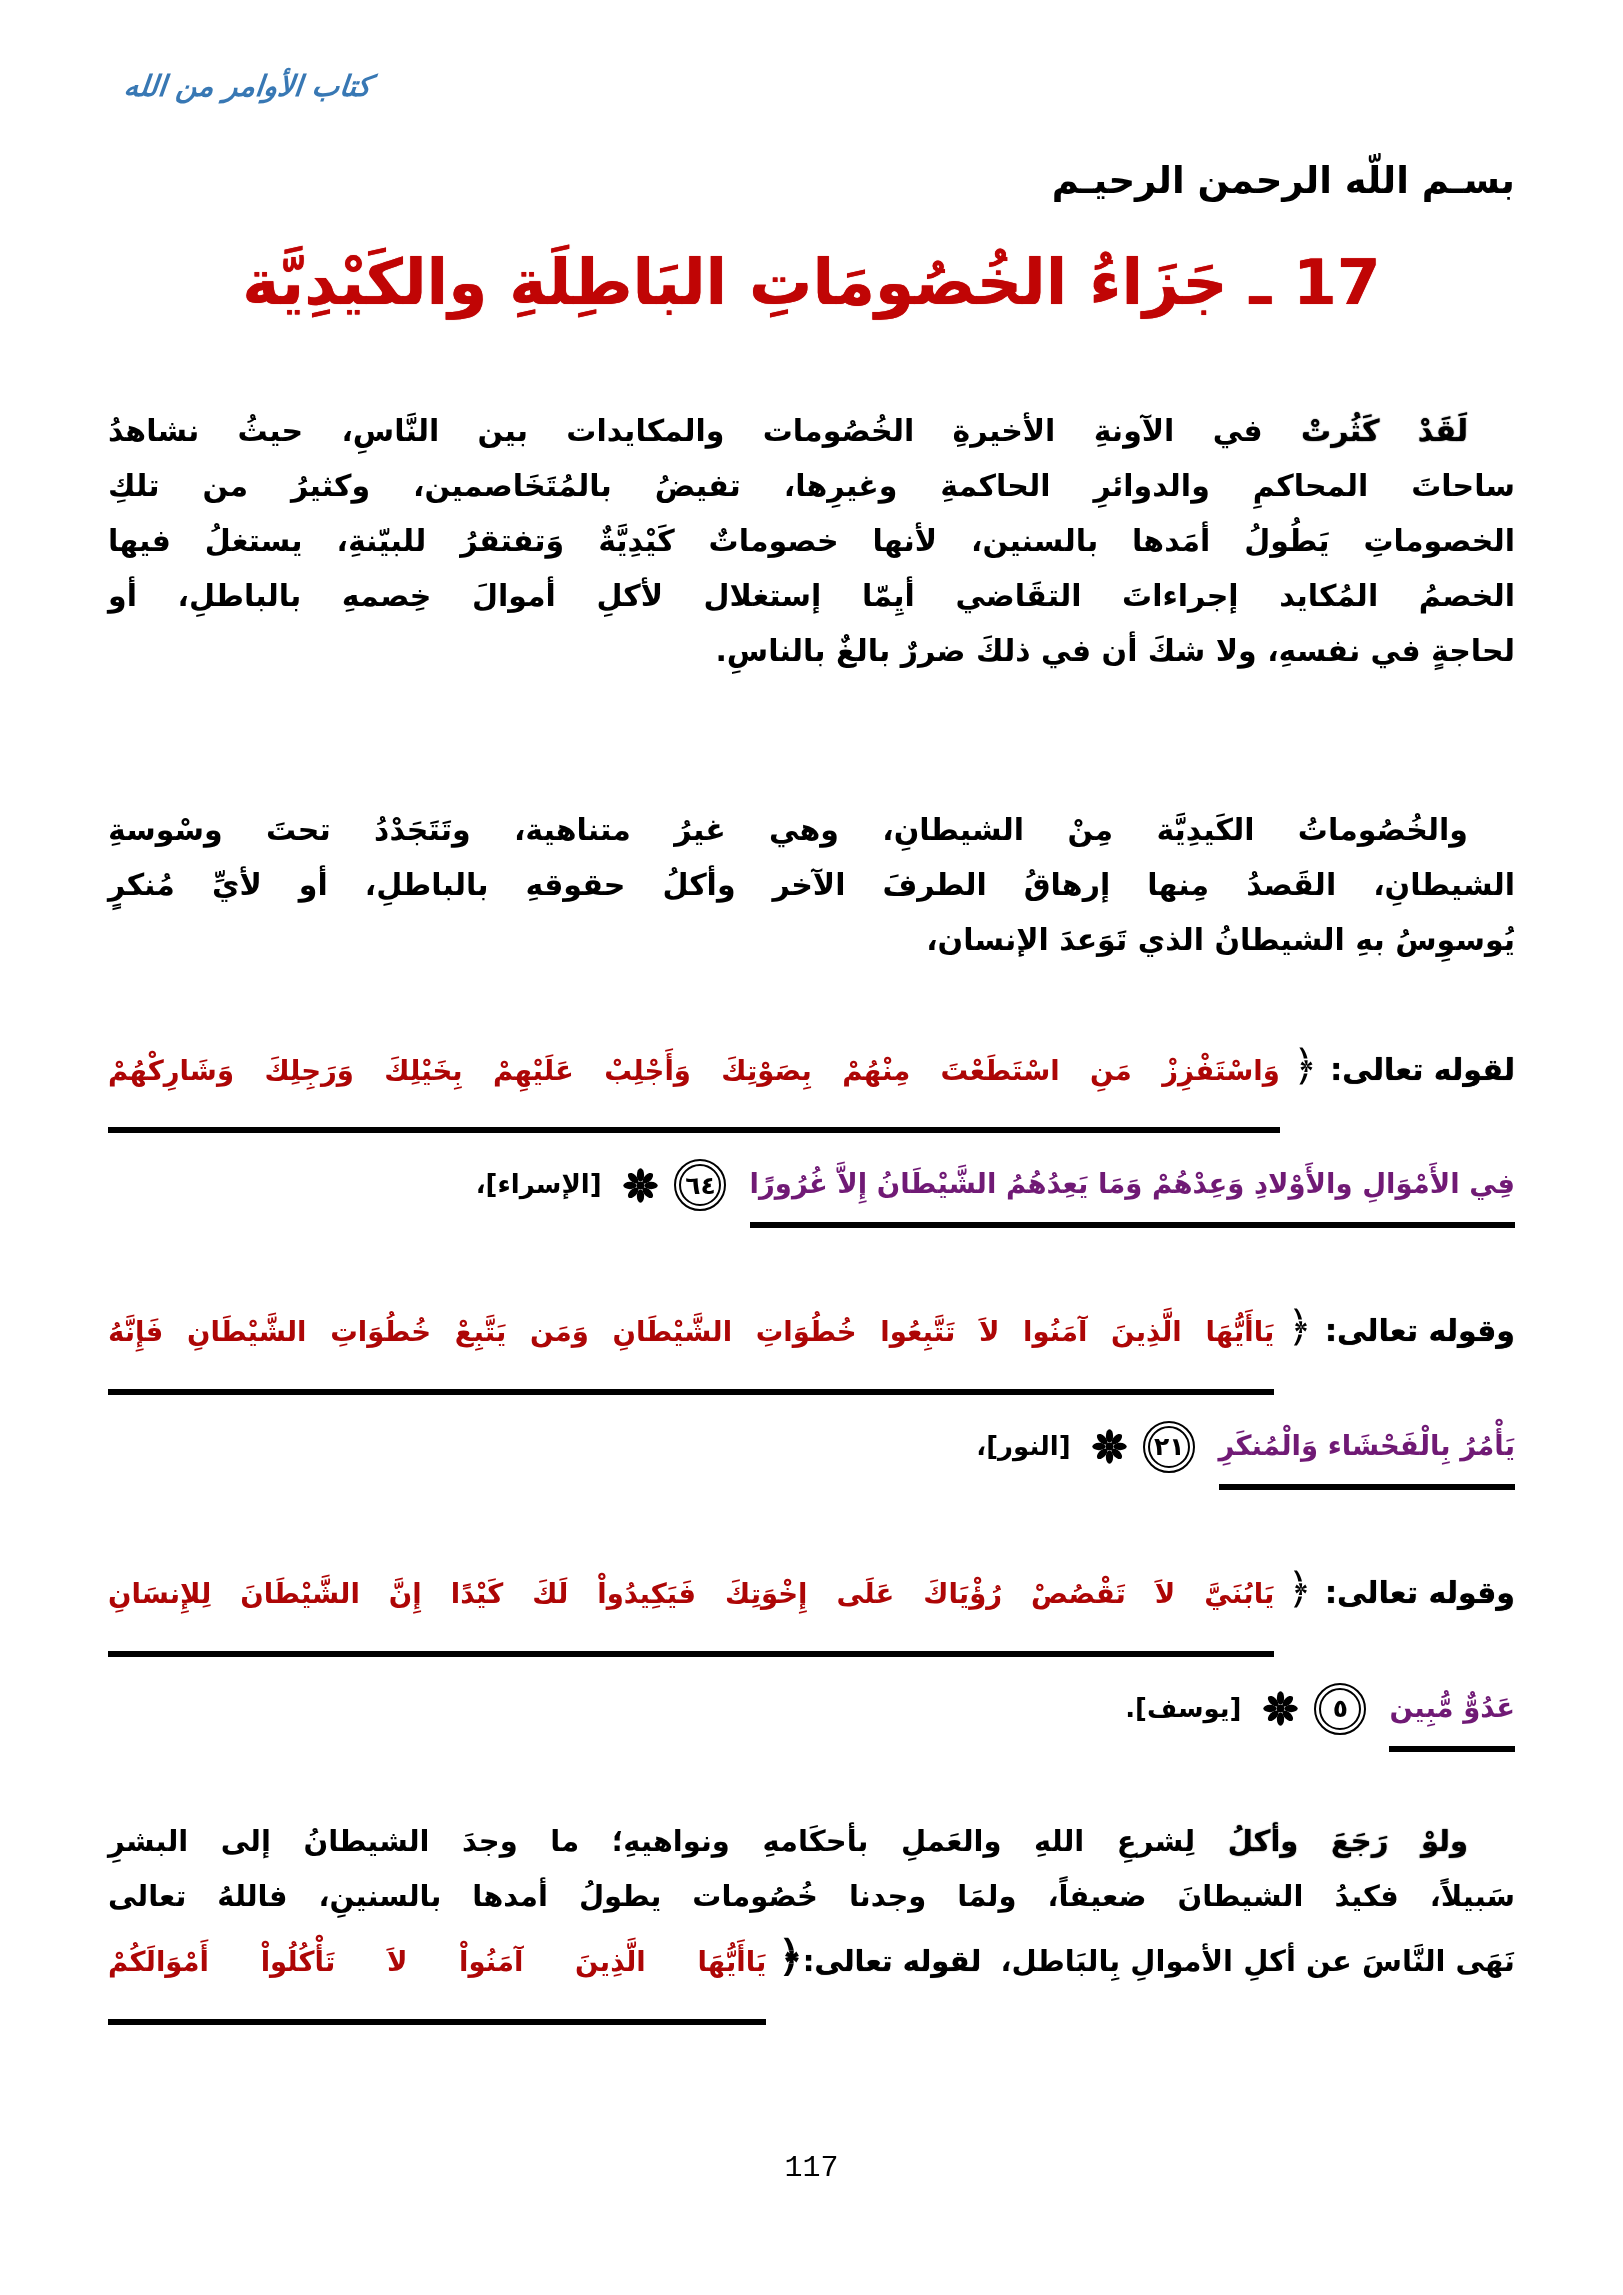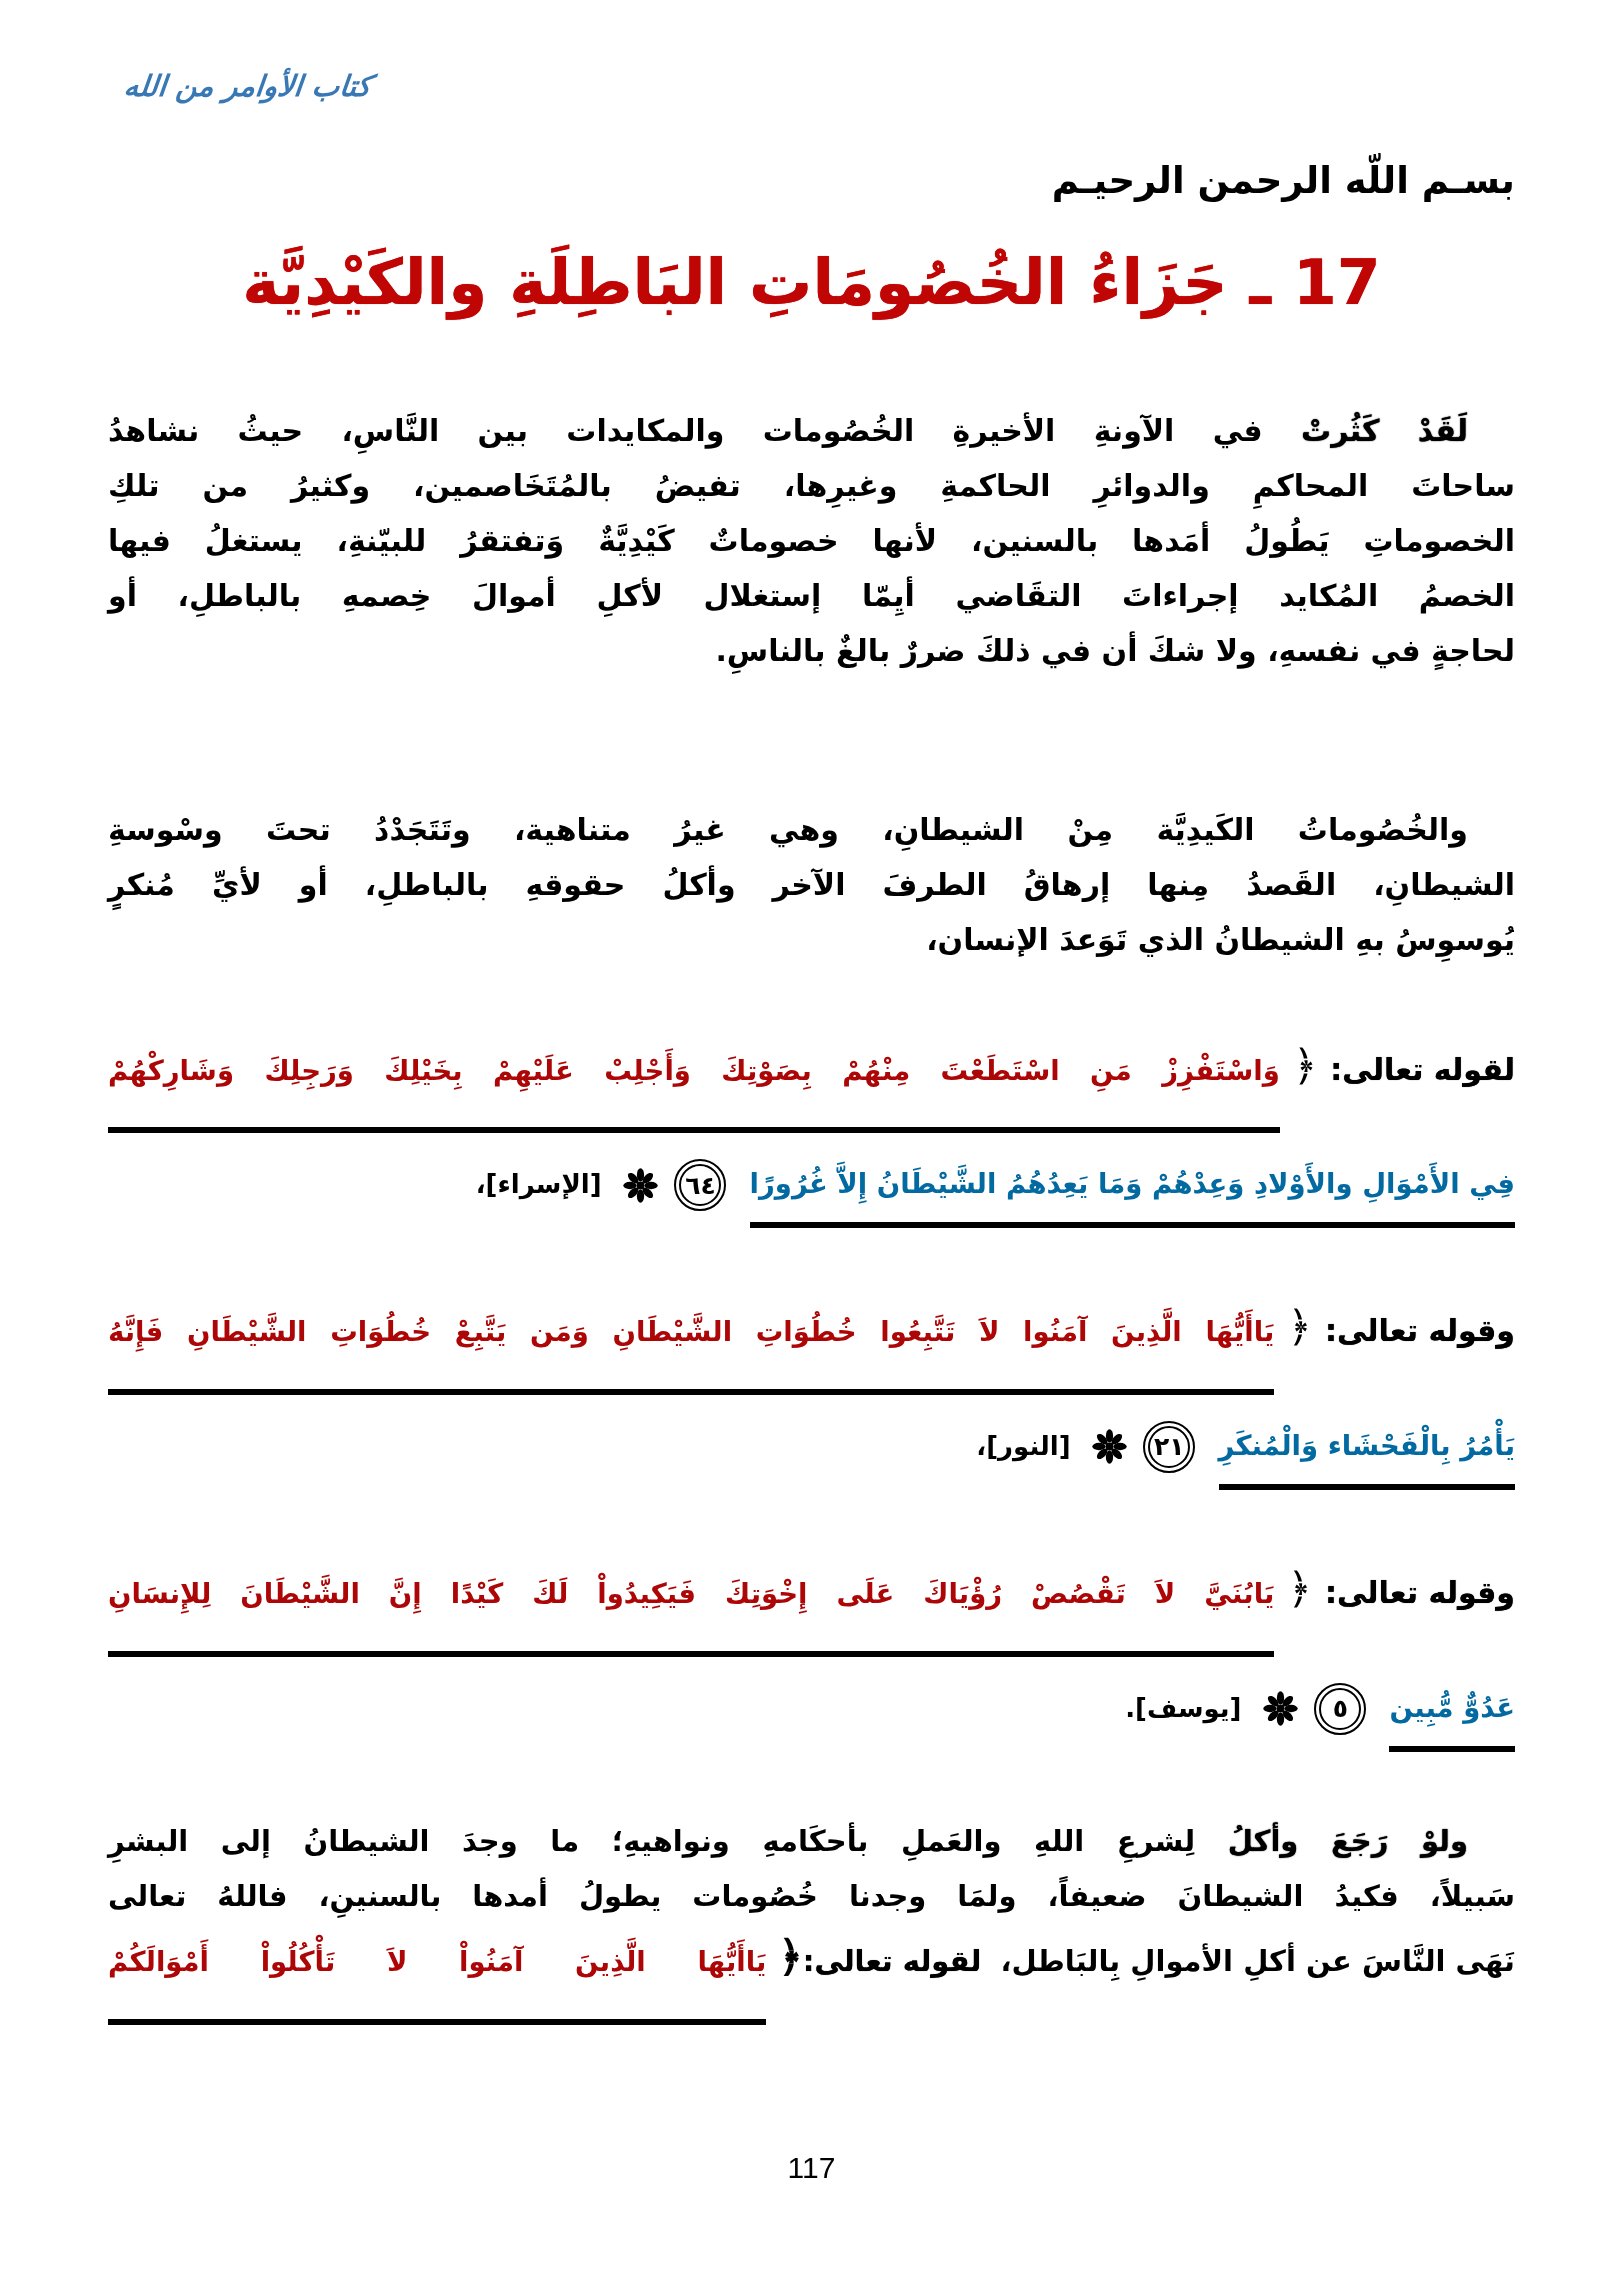--- a/index.html
+++ b/index.html
@@ -30,37 +30,37 @@
   .vline1{display:flex;align-items:baseline;gap:13px;font-size:30px;}
   .vlabel{font-weight:bold;white-space:nowrap;text-shadow:0 0 0.7px #000;}
   .vbracket{font-size:42px;line-height:0;}
   .vred{
     flex:1;min-width:0;color:#ad0606;font-weight:bold;font-size:27.5px;
     line-height:2.1;text-align:justify;text-align-last:justify;
     border-bottom:6.5px solid #000;padding-bottom:28px;
   }
   .vline2{margin-top:22px;font-size:27.5px;text-align:right;}
   .vred2{
-    display:inline-block;color:#0369a1;font-weight:bold;line-height:2.1;
+    display:inline-block;color:#701a75;font-weight:bold;line-height:2.1;
     border-bottom:6.5px solid #000;padding-bottom:9.2px;
   }
   .ayah-circle{
     display:inline-flex;align-items:center;justify-content:center;
     width:52px;height:52px;border:7.2px double #000;border-radius:50%;
     font-size:25px;font-weight:bold;color:#000;margin:0 14.4px 0 6.5px;
     vertical-align:middle;box-sizing:border-box;
   }
   .rosette{vertical-align:middle;margin-left:11.8px;}
   .vsource{font-weight:bold;font-size:26px;color:#000;}
   .mixline{display:flex;align-items:baseline;gap:11.8px;margin-top:9.2px;}
   .mixblack{white-space:nowrap;font-weight:bold;}
   .mixblack .lbl{text-shadow:0 0 0.7px #000;margin-right:9.2px;}
   .page-number{
     position:absolute;bottom:110px;left:0;right:0;text-align:center;
-    font-size:30px;font-family:Liberation Sans, sans-serif;color:#000;
+    font-size:30px;font-family:Liberation Mono, monospace;color:#000;
   }
 </style>
 </head>
 <body>
 
 <div class="page">
 
   <div class="callig-row">
     <span class="callig">كتاب الأوامر من الله</span>
   </div>

